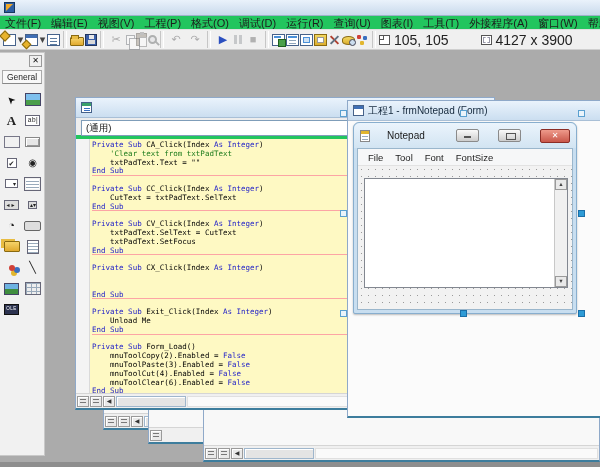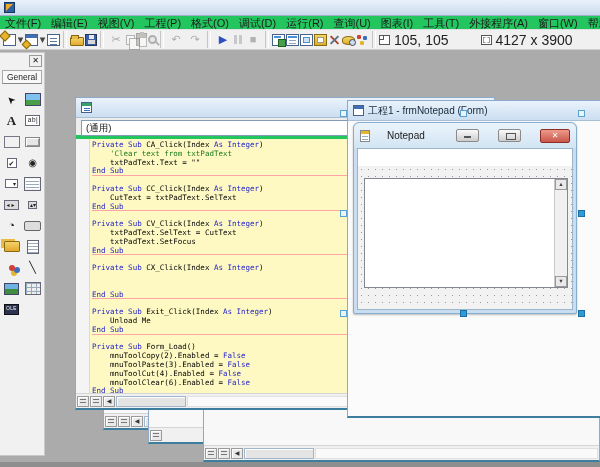--- a/index.html
+++ b/index.html
@@ -398,20 +398,27 @@
   <div class="designer-client">
     <div class="np-form">
       <div class="np-title">
         <span class="notepad-icon"></span>
         <span class="np-title-text">Notepad</span>
         <span class="cap-btn cap-min"></span>
         <span class="cap-btn cap-max"></span>
         <span class="cap-btn cap-close">✕</span>
       </div>
       <div class="np-inner">
+        <div class="np-menubar">
+
+        <span class="np-menu-item">File</span>
+            <span class="np-menu-item">Tool</span>
+            <span class="np-menu-item">Font</span>
+            <span class="np-menu-item">FontSize</span>
+          </div>
         <div class="np-grid">
           <div class="np-textbox">
             <div class="np-vscroll">
               <span class="np-vs-btn np-vs-up">▲</span>
               <span class="np-vs-btn np-vs-down">▼</span>
             </div>
           </div>
         </div>
       </div>
     </div>

